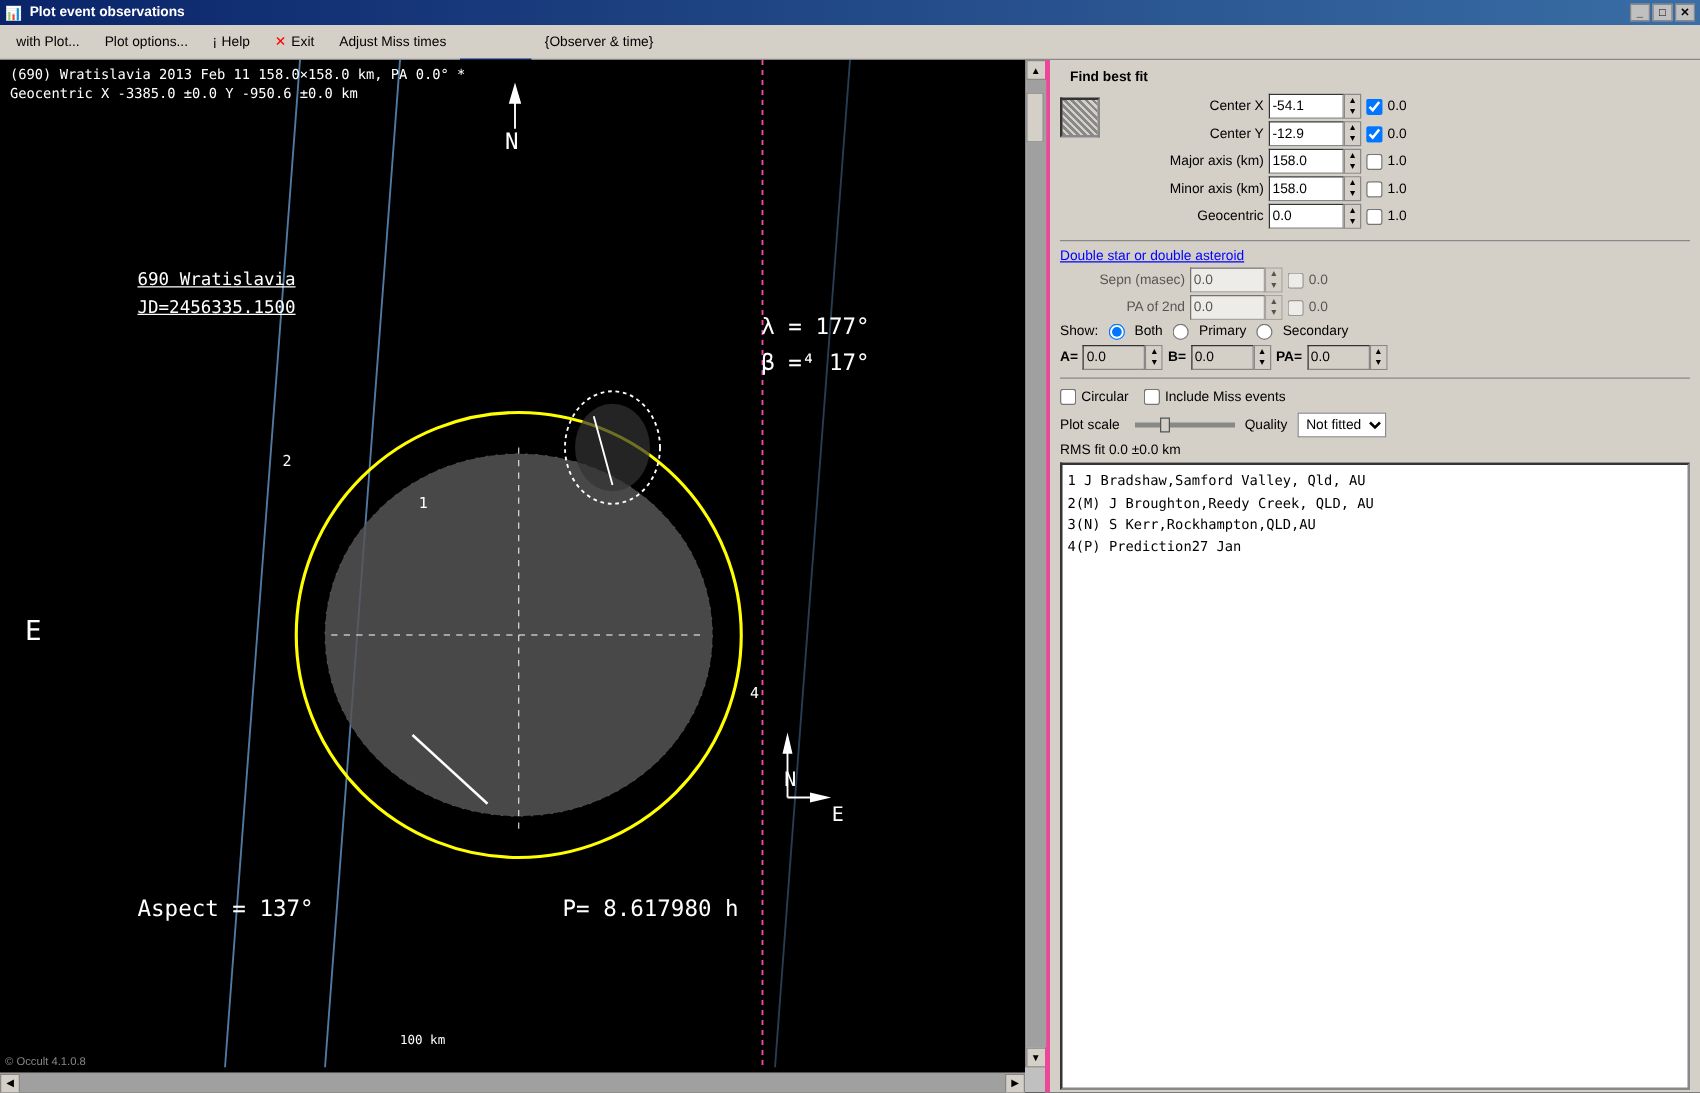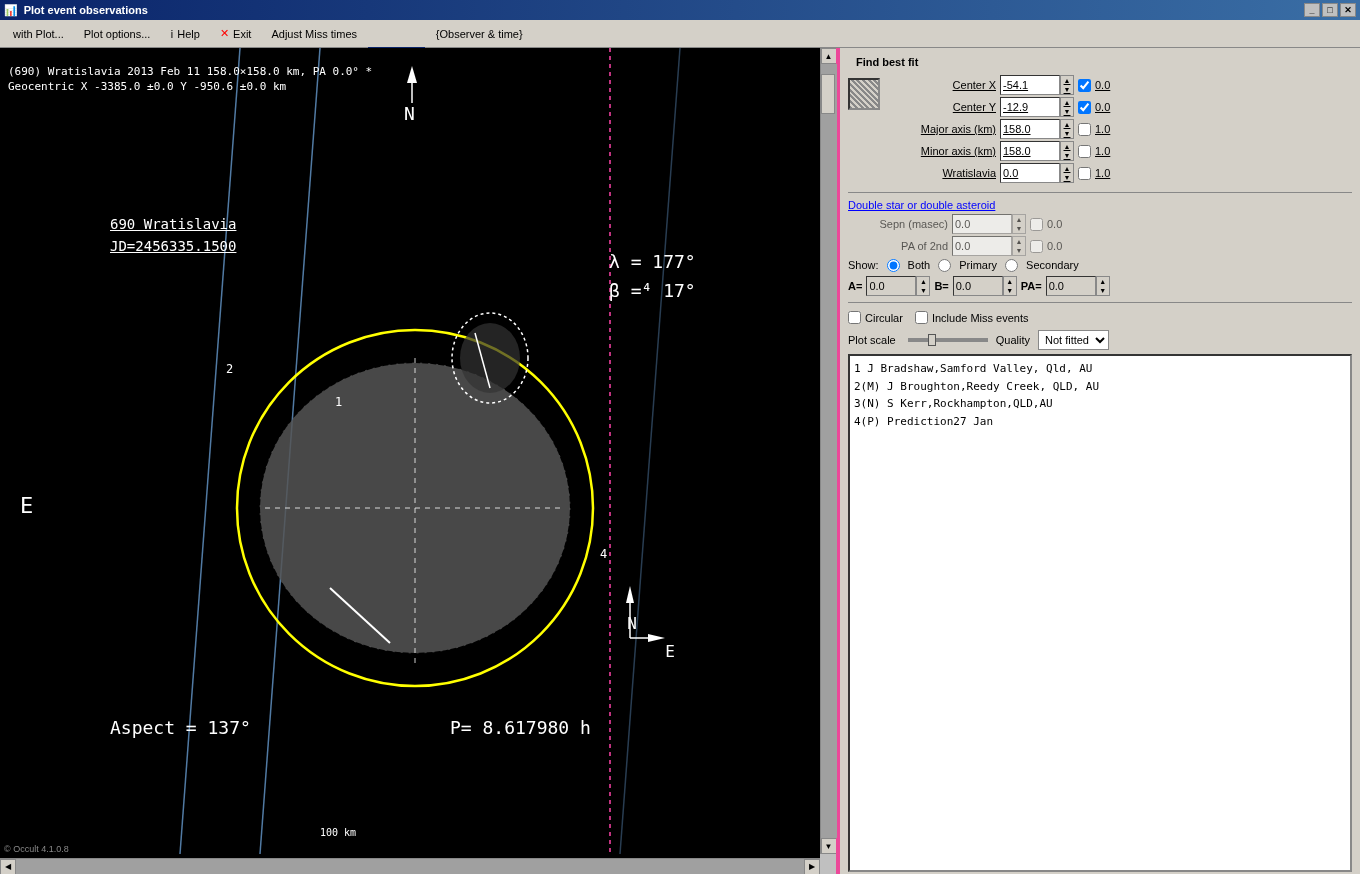--- a/index.html
+++ b/index.html
@@ -58,21 +58,21 @@
     .plot-area {
       background: black;
       width: 820px;
       height: 100%;
       position: relative;
       overflow: hidden;
     }
 
     .plot-info-top {
       position: absolute;
-      top: 16px;
+      top: 4px;
       left: 8px;
       color: white;
       font-size: 11px;
       font-family: monospace;
       line-height: 1.4;
     }
 
     .plot-north {
       position: absolute;
       top: 8px;
@@ -571,21 +571,21 @@
       <div class="scrollbar-thumb"></div>
     </div>
     <div class="scrollbar-btn">▼</div>
   </div>
 
   <div class="right-panel">
 
     <div class="find-best-fit">
       <div class="section-title">Find best fit</div>
 
-      <div style="display:flex; gap:8px;text-decoration:underline;">
+      <div style="display:flex; gap:23px;">
 
         <div style="display:flex; align-items:flex-start; padding-top:4px;">
           <div class="texture-btn"></div>
         </div>
 
         <div class="form-fields-col">
 
           <div class="form-row">
             <span class="form-label">Center X</span>
             <div class="input-with-spinner">
@@ -648,21 +648,21 @@
                 <div class="spinner-down">▼</div>
               </div>
             </div>
             <div class="checkbox-area">
               <input type="checkbox" style="">
             </div>
             <span class="static-value">1.0</span>
           </div>
 
           <div class="form-row">
-            <span class="form-label">Wratislavia</span>
+            <span class="form-label">Geocentric</span>
             <div class="input-with-spinner">
               <div class="form-input">
                 <span>0.0</span>
               </div>
               <div class="spinner-btn">
                 <div class="spinner-up">▲</div>
                 <div class="spinner-down">▼</div>
               </div>
             </div>
             <div class="checkbox-area">
@@ -767,20 +767,21 @@
 
     <div class="plot-scale-row">
       <span class="form-label" style="text-align:center; width:auto; padding-right:4px;">Plot scale</span>
       <div class="scale-slider">
         <div class="scale-thumb"></div>
       </div>
       <span class="quality-label">Quality</span>
       <select class="quality-select"><option>Not fitted</option><option>Good</option><option>Poor</option></select>
     </div>
 
+    <div class="rms-label">RMS fit 0.0 ±0.0 km</div>
 
     <div class="observers-list">
       <div class="obs-line">  1      J Bradshaw,Samford Valley, Qld, AU</div>
       <div class="obs-line">2(M)  J Broughton,Reedy Creek, QLD, AU</div>
       <div class="obs-line">3(N)  S Kerr,Rockhampton,QLD,AU</div>
       <div class="obs-line">4(P)  Prediction27 Jan</div>
     </div>
 
   </div>
 </div>

